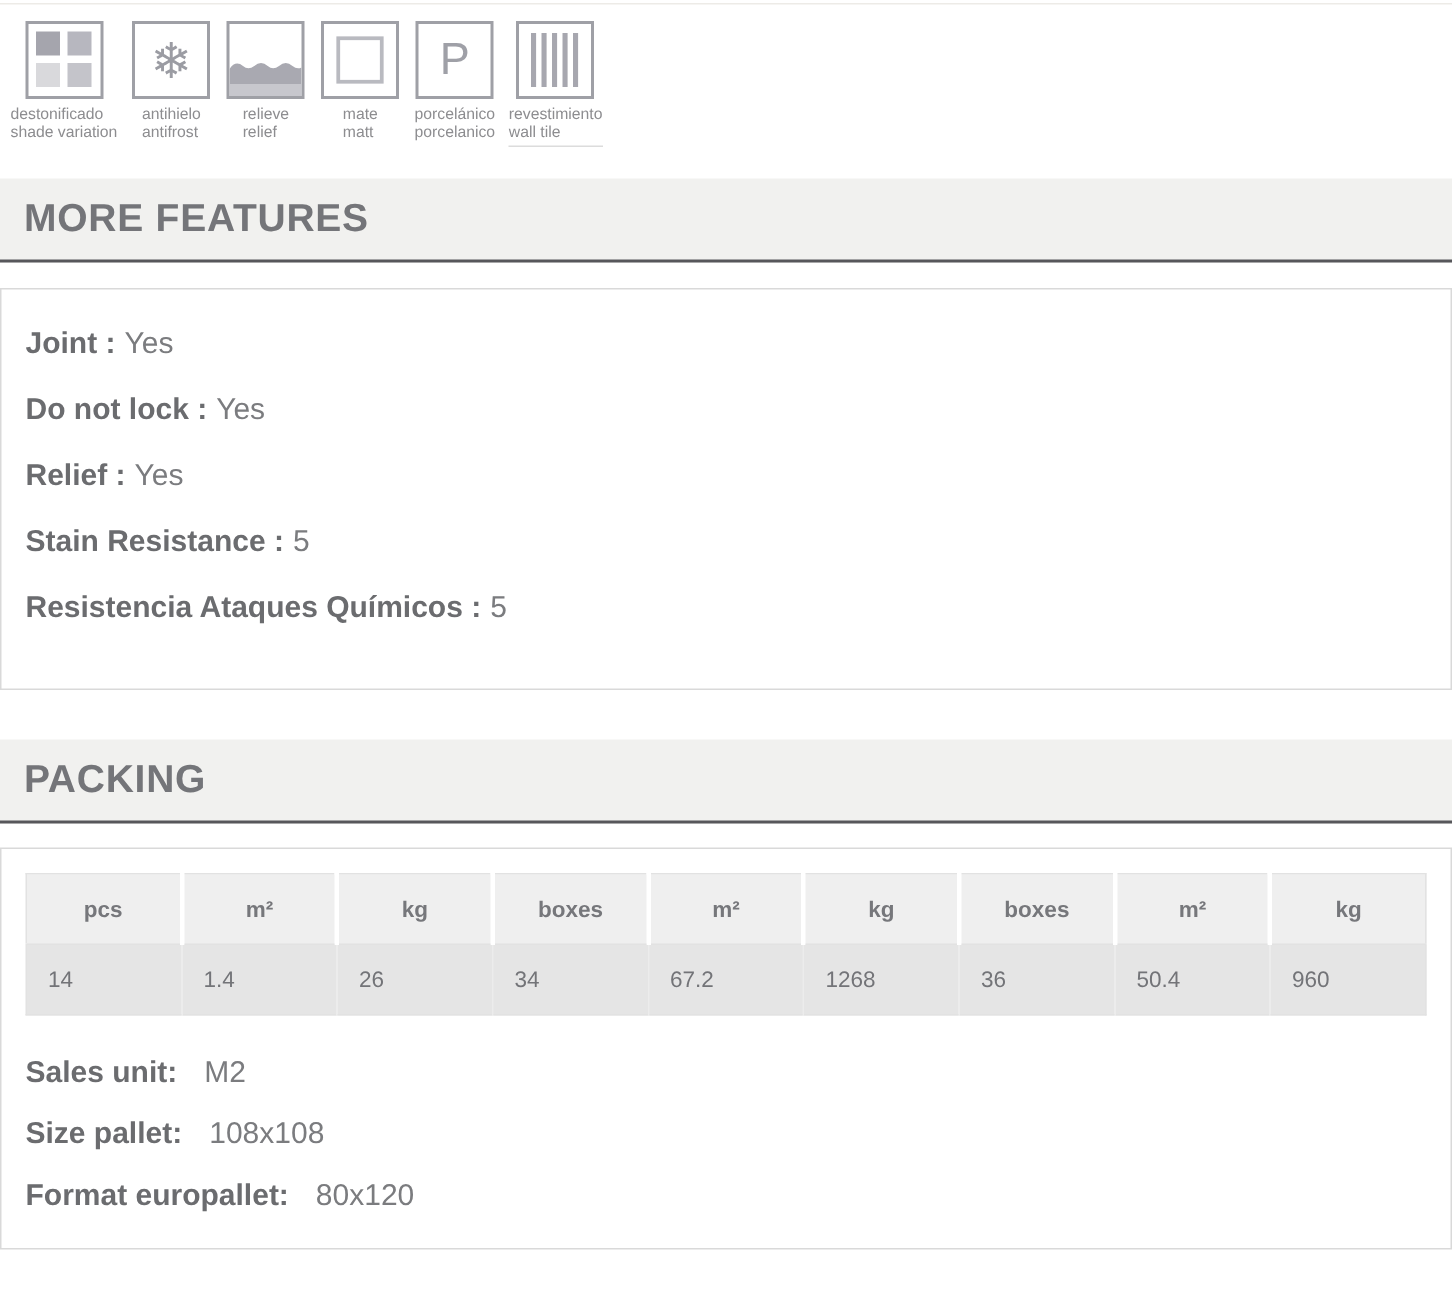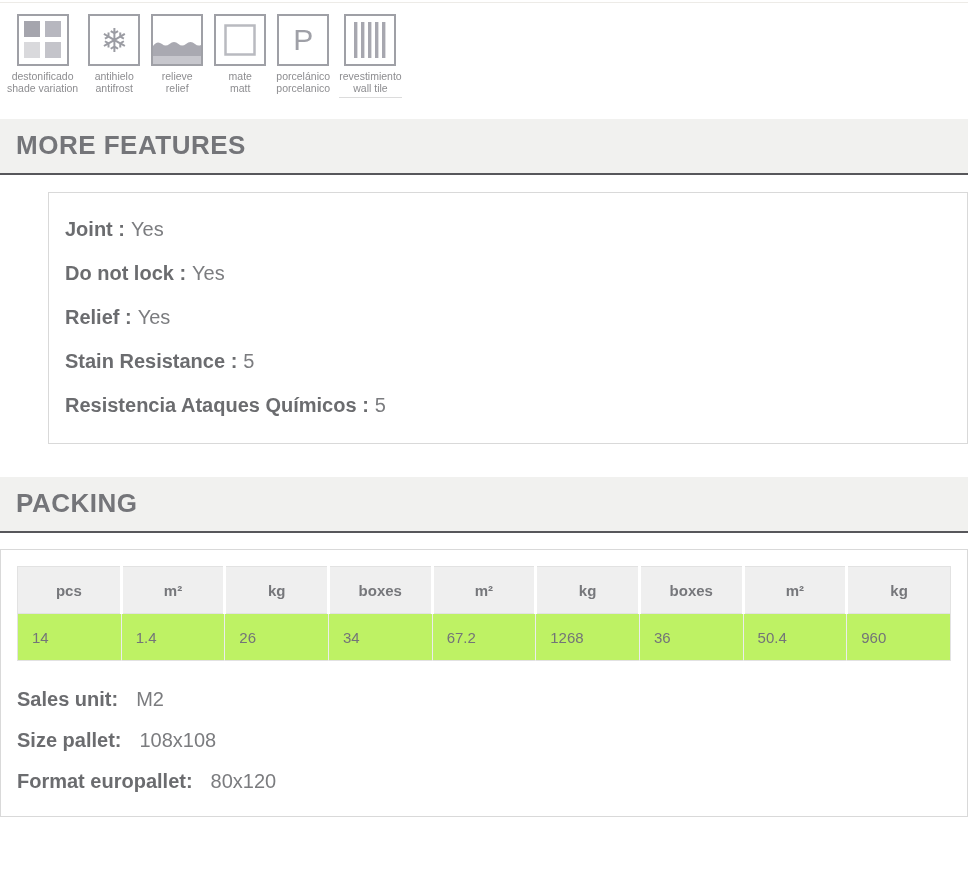--- a/index.html
+++ b/index.html
@@ -16,56 +16,56 @@
   .icon-item { display:flex; flex-direction:column; align-items:center; margin-right:9px; min-width:54px; }
   .icon-box {
     width:48px; height:48px; border:2px solid #9fa0a6; background:#fff;
     display:flex; align-items:center; justify-content:center; box-sizing:content-box;
   }
   .icon-box svg { display:block; }
   .glyph-snow { font-family:"DejaVu Sans", sans-serif; font-size:33px; line-height:1; color:#9b9ca3; }
   .glyph-p   { font-size:30px; line-height:1; color:#9fa0a7; font-weight:400; }
   .icon-label {
     margin-top:4px; font-size:10.5px; line-height:12px; color:#8d8d90;
-    text-align:center; white-space:nowrap;
+    white-space:nowrap;
   }
   .icon-item.underlined .icon-label { padding-bottom:3px; border-bottom:1px solid #dcdcdc; }
 
   
   .section-bar {
     background:#f1f1ef; border-bottom:2px solid #57575b;
     padding:11px 16px 12px; font-size:26px; font-weight:bold;
     color:#747579; letter-spacing:0.5px;
   }
   .bar-more { margin-top:21px; }
   .bar-packing { margin-top:33px; }
 
   
   .content-box { border:1px solid #d9d9d9; background:#fff; }
-  .box-features { margin-top:17px; padding:14px 16px 16px;margin-left:48px; }
+  .box-features { margin-top:17px; padding:14px 16px 32px; }
   .box-packing  { margin-top:16px; padding:16px 16px 14px; }
 
   .feat-row { height:44px; display:flex; align-items:center; font-size:20px; }
   .lbl { font-weight:bold; color:#6b6c6f; }
   .val { color:#7b7c7f; margin-left:6px; }
 
   
   .pack-table { width:100%; border-collapse:collapse; table-layout:fixed; border:1px solid #e2e2e2; }
   .pack-table th, .pack-table td { font-size:15px; }
   .group-row th {
     background:#efefef; height:45px; font-weight:bold; color:#76777b;
     border-bottom:3px solid #ffffff; text-align:center;
   }
   .group-row th + th { border-left:3px solid #ffffff; }
   .sub-row th {
     background:#efefef; height:44px; font-weight:bold; color:#76777b;
     border-bottom:1px solid #e2e2e2; text-align:center;
   }
   .sub-row th + th { border-left:3px solid #ffffff; }
-  .data-row td { height:44px; color:#737478; text-align:left; padding-left:14px; background:#bef264; }
+  .data-row td { height:44px; color:#737478; text-align:left; padding-left:14px; background:#e5e5e5; }
   .data-row td + td { border-left:1px solid #ececec; }
 
   .pack-details { margin-top:18px; }
   .detail-row { height:41px; display:flex; align-items:center; font-size:20px;gap:12px; }
 </style>
 </head>
 <body>
 
 <div class="top-rule"></div>
 

